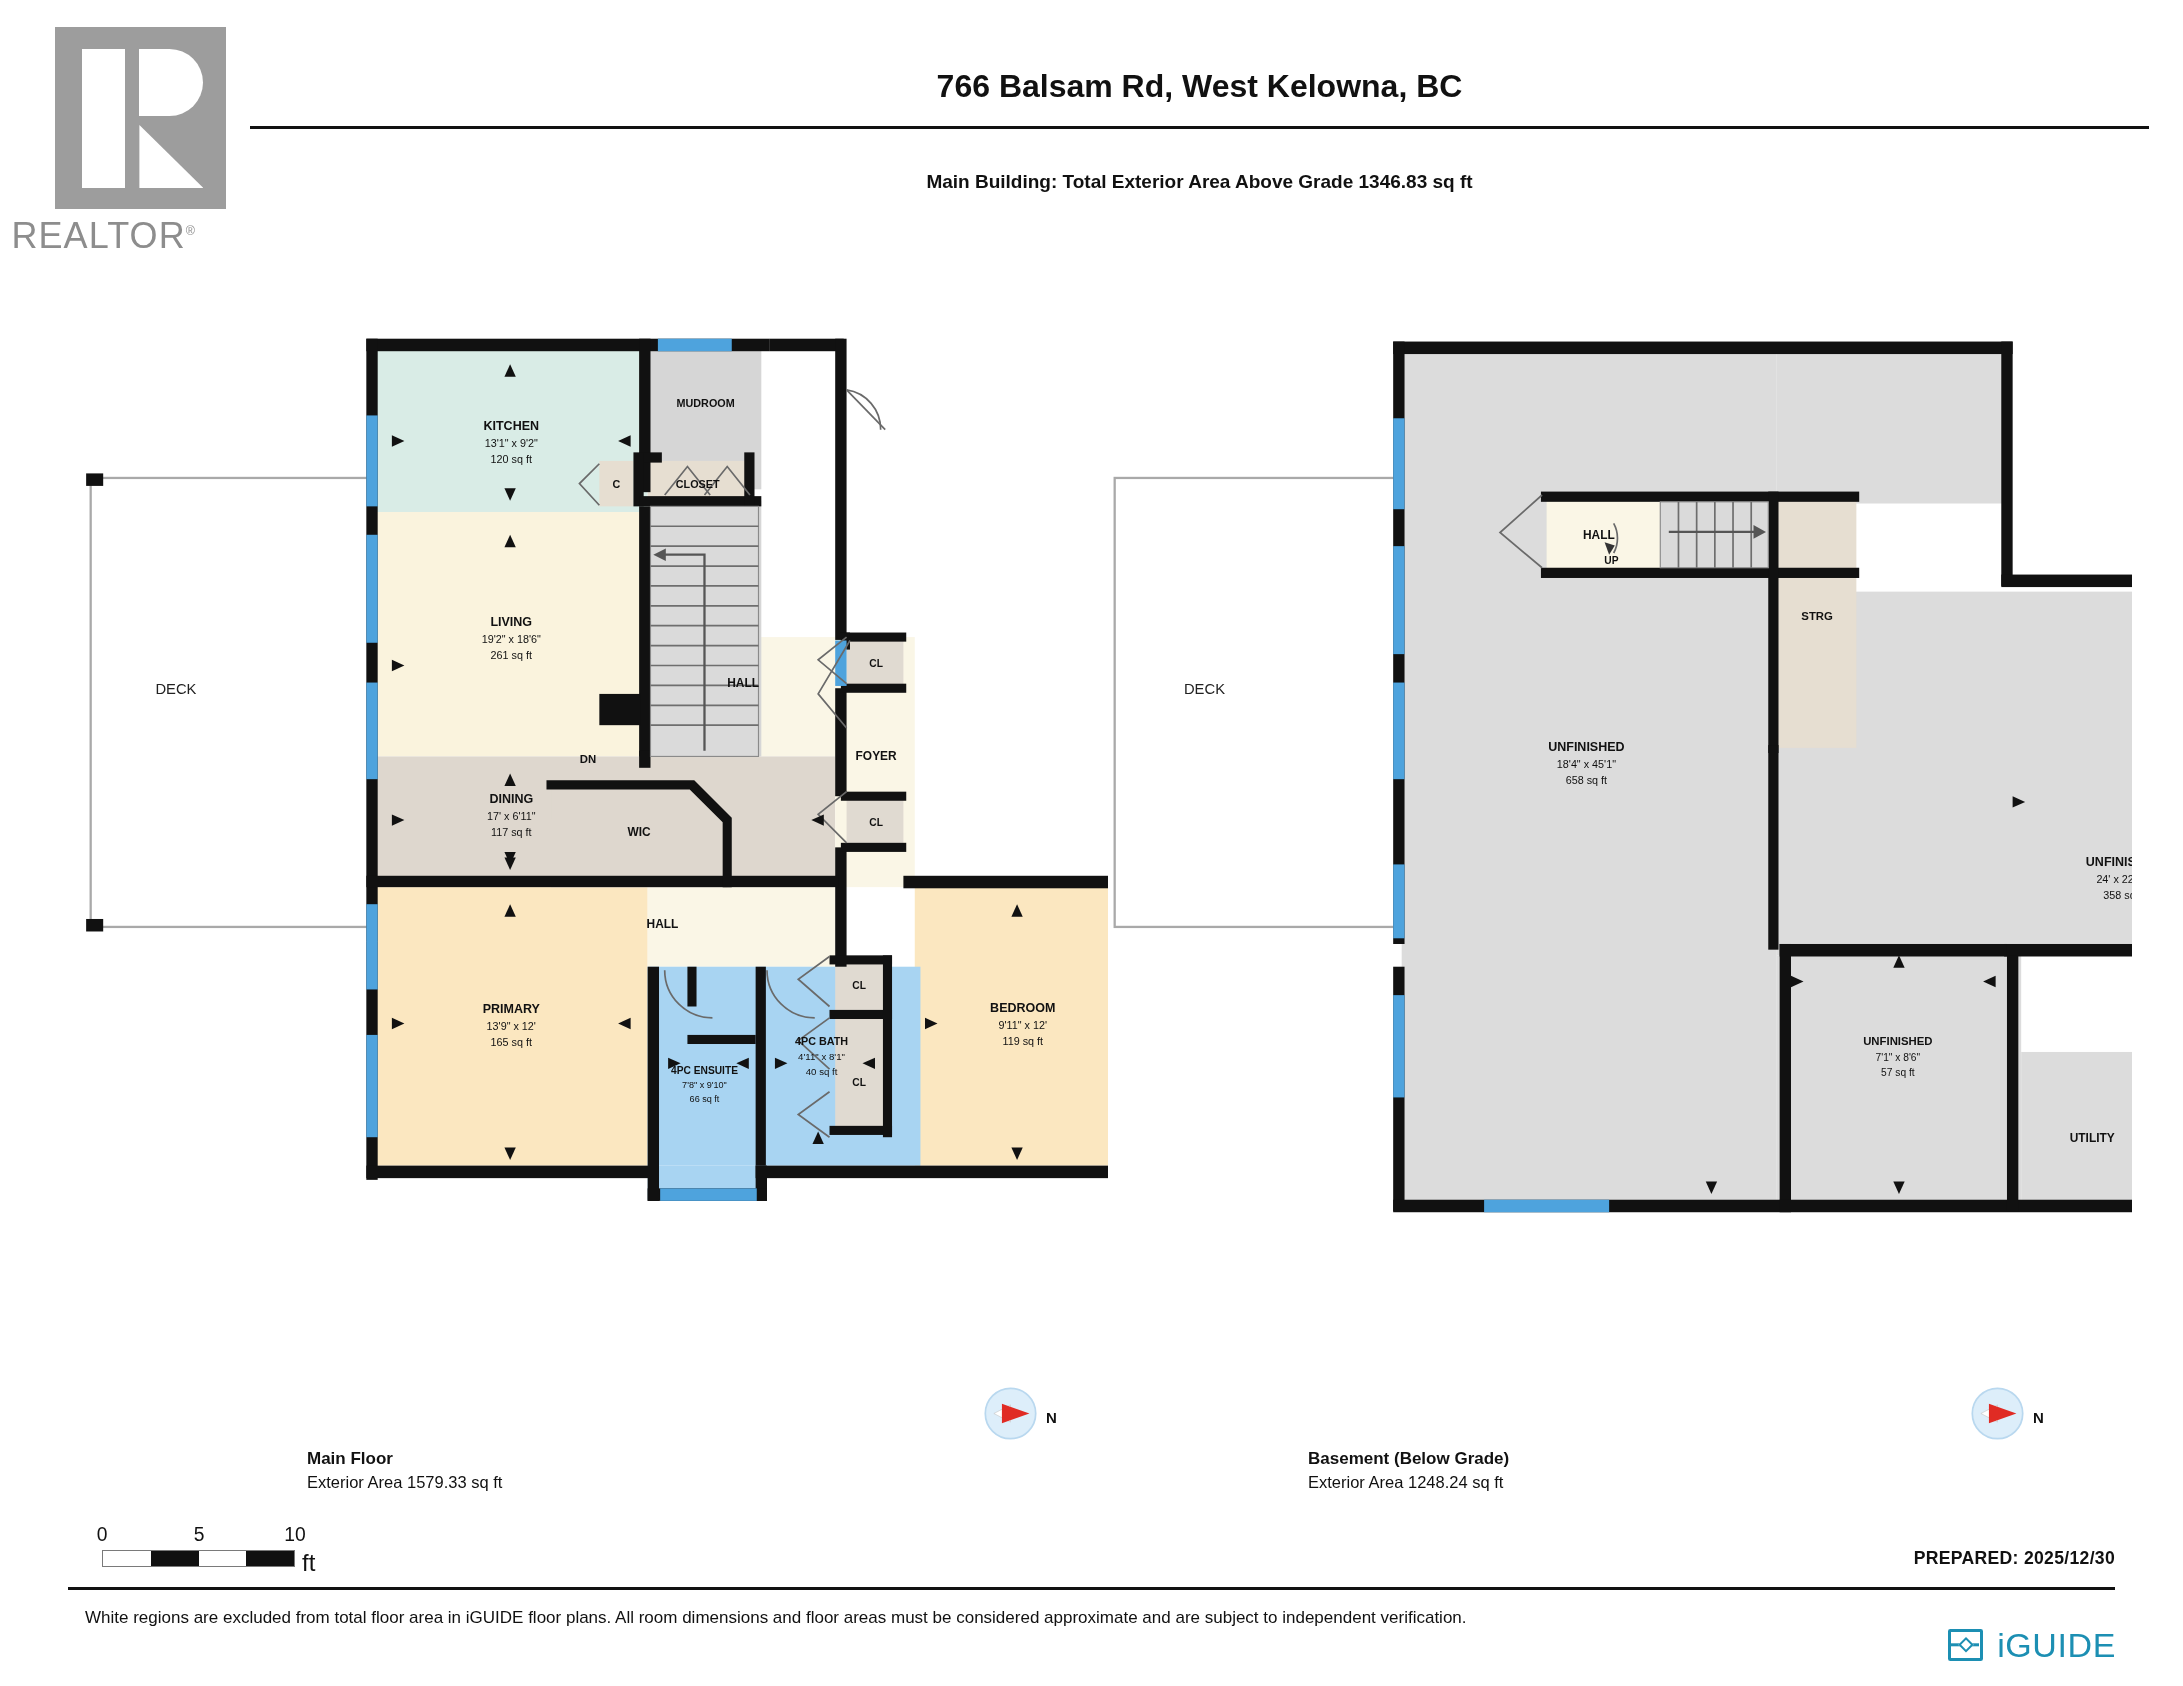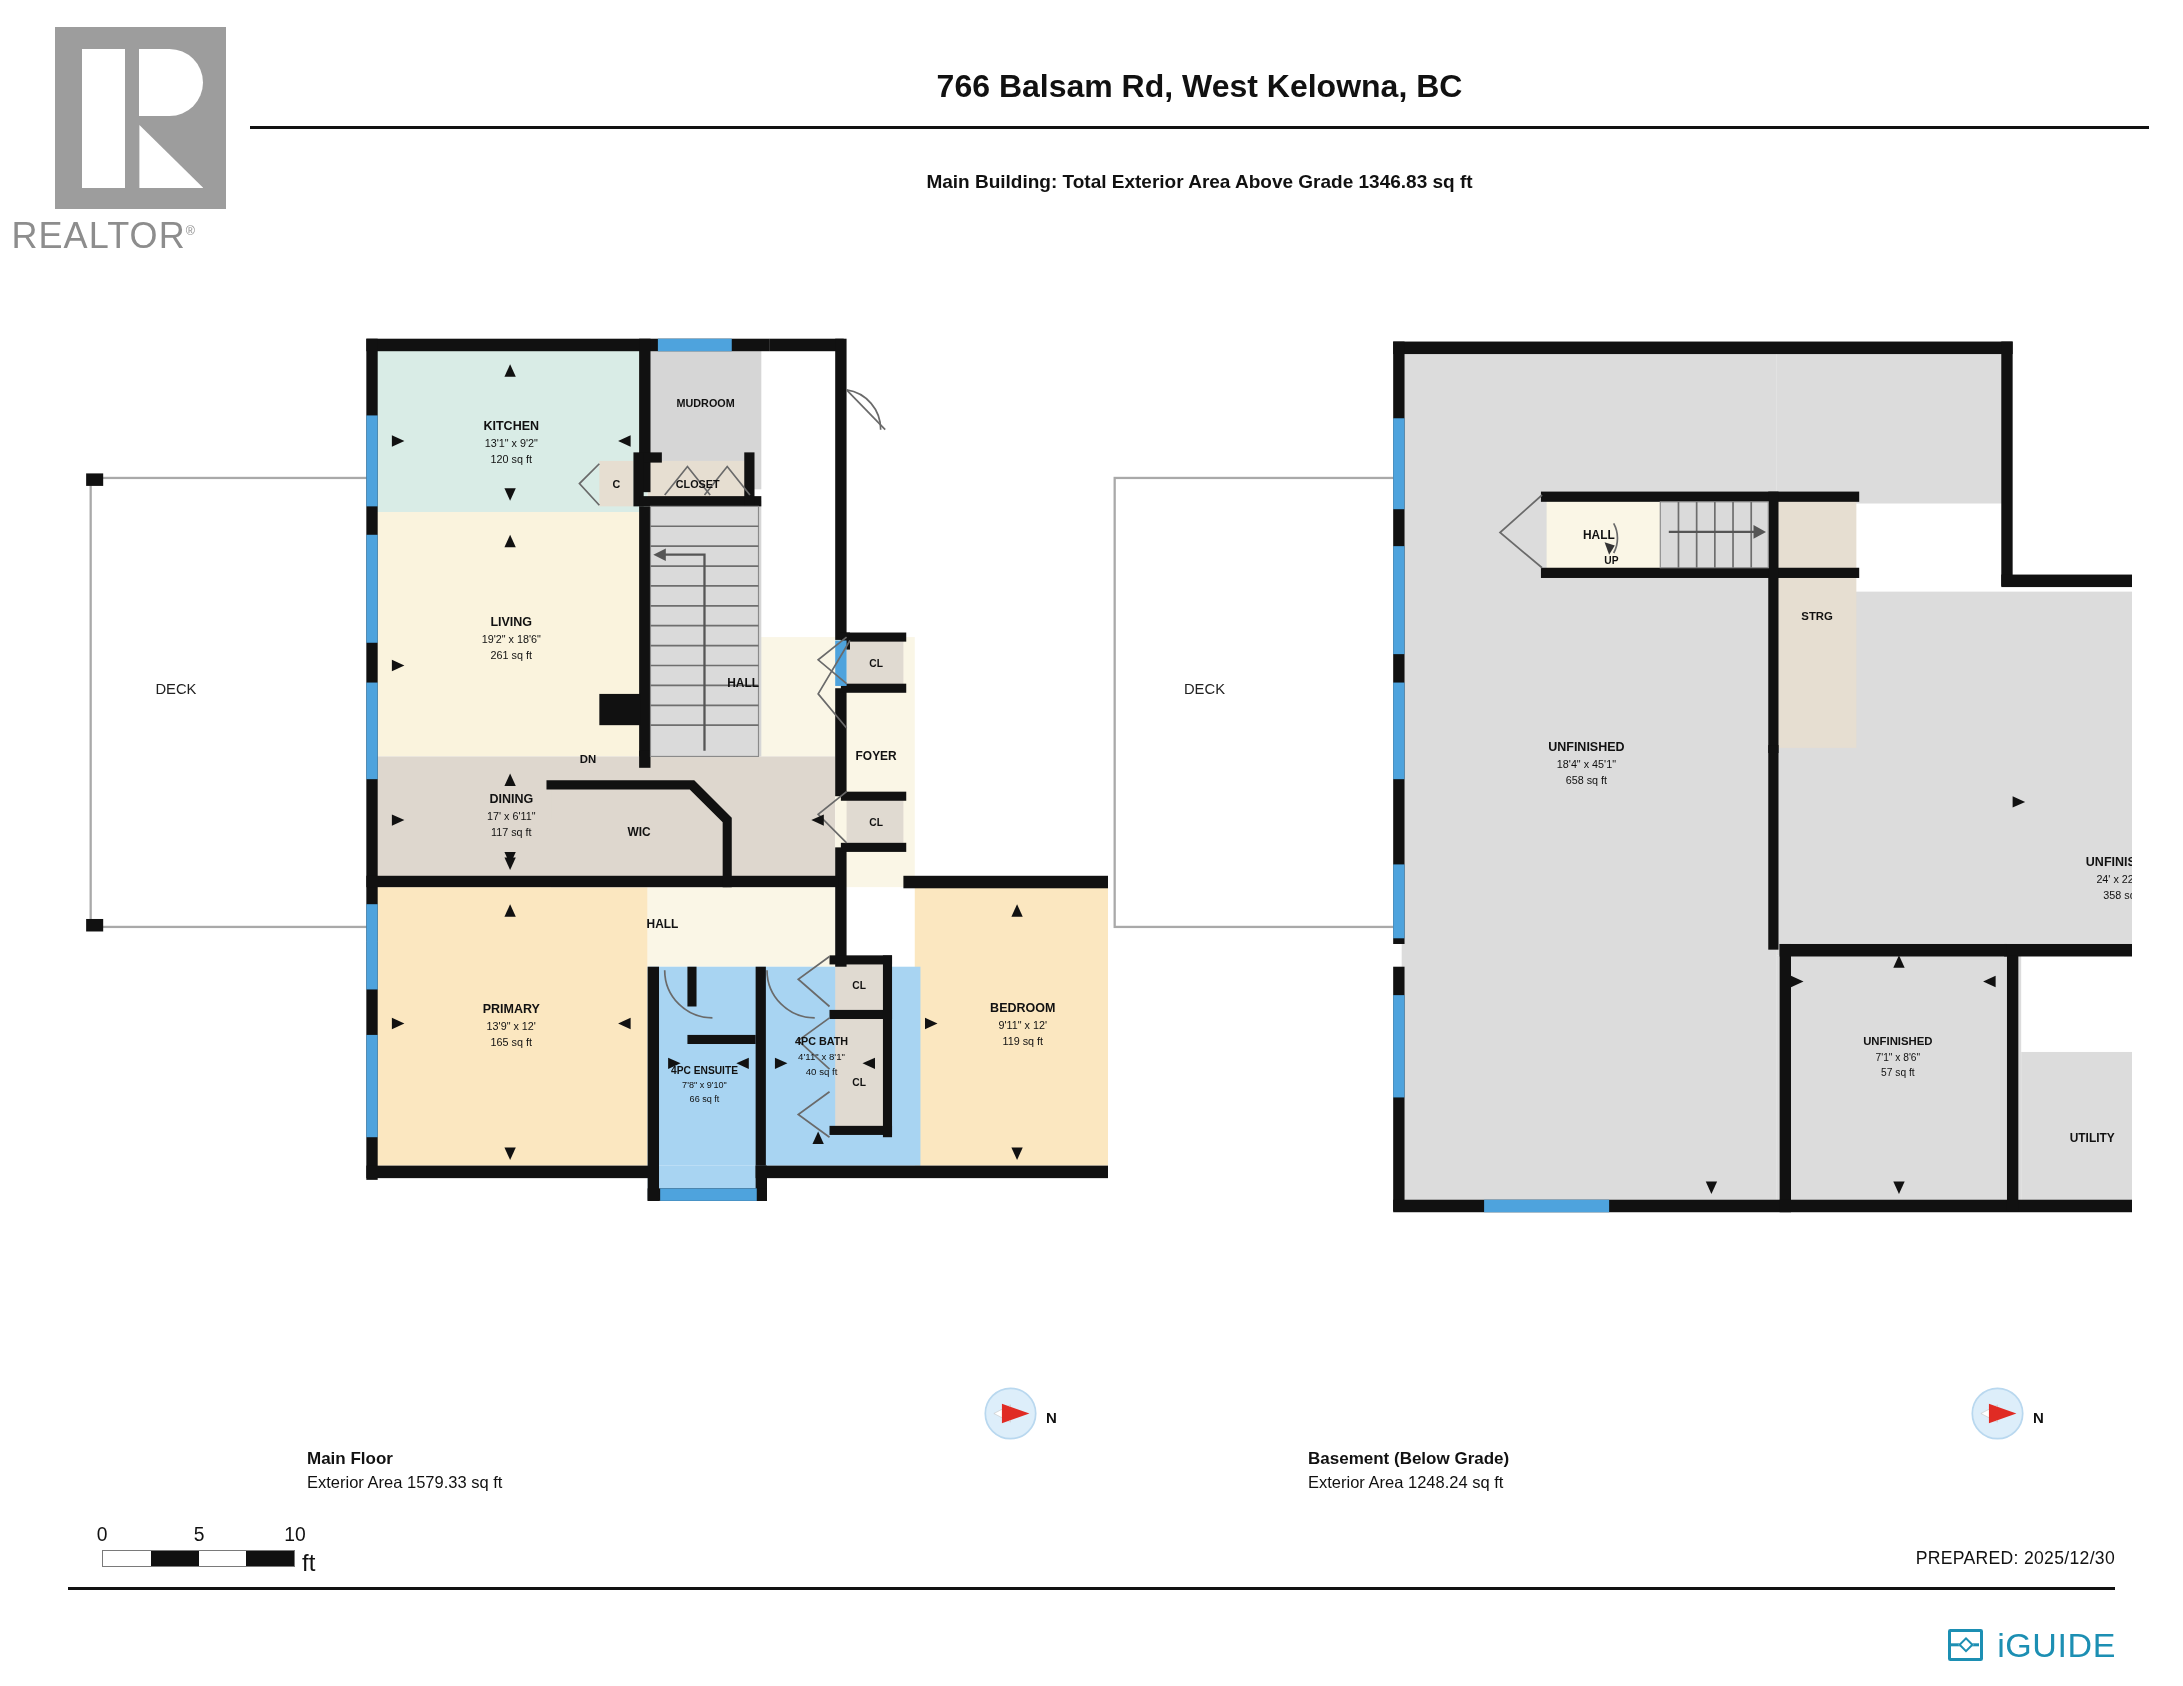--- a/index.html
+++ b/index.html
@@ -53,21 +53,21 @@
   #scalebar{position:absolute; left:102px; top:1524px; width:244px;}
   #scalebar .nums{position:relative; height:26px;}
   #scalebar .nums span{position:absolute; font-size:19.3px; transform:translateX(-50%);}
   #scalebar .bar{position:relative; width:193px; height:17px; border:1.7px solid #7a7a7a; box-sizing:border-box; display:flex;}
   #scalebar .bar i{flex:1;}
   #scalebar .bar i.on{background:#111;}
   #scalebar .unit{position:absolute; left:200px; top:25px; font-size:24px;}
 
   
   #footer-rule{position:absolute; left:68px; top:1587px; width:2047px; height:3.4px; background:#111;}
-  #prepared{position:absolute; right:68px; top:1548px; font-size:17.6px; font-weight:normal; letter-spacing:0.3px;}
+  #prepared{position:absolute; right:68px; top:1548px; font-size:17.6px; font-weight:bold; letter-spacing:0.3px;}
   #disclaimer{position:absolute; left:85px; top:1608px; width:1763px; font-size:17px; color:#111;}
 
   #iguide{position:absolute; right:67px; top:1624px; height:42px; display:flex; align-items:center; gap:14px;}
   #iguide .glyph{width:35px; height:32px; border:3.4px solid #1c8fb3; border-radius:2.3px; position:relative; box-sizing:border-box;}
   #iguide .glyph::before{content:""; position:absolute; left:-1.1px; top:50%; width:100%; height:3.4px;
       background:#1c8fb3; transform:translateY(-50%);}
   #iguide .glyph::after{content:""; position:absolute; left:50%; top:50%; width:11.4px; height:11.4px;
       background:#fff; border:2.8px solid #1c8fb3; transform:translate(-50%,-50%) rotate(45deg); box-sizing:border-box;}
   #iguide .word{font-size:34px; color:#1c8fb3; letter-spacing:0.6px;}
 </style>
@@ -442,20 +442,21 @@
       <i></i>
         <i class="on"></i>
         <i></i>
         <i class="on"></i>
     </div>
     <span class="unit">ft</span>
   </div>
 
   <div id="prepared">PREPARED: 2025/12/30</div>
   <div id="footer-rule"></div>
+  <div id="disclaimer">White regions are excluded from total floor area in iGUIDE floor plans. All room dimensions and floor areas must be considered approximate and are subject to independent verification.</div>
 
   <div id="iguide">
     <span class="glyph"></span>
     <span class="word">iGUIDE</span>
   </div>
 
 </div>
 
 
 </body></html>

